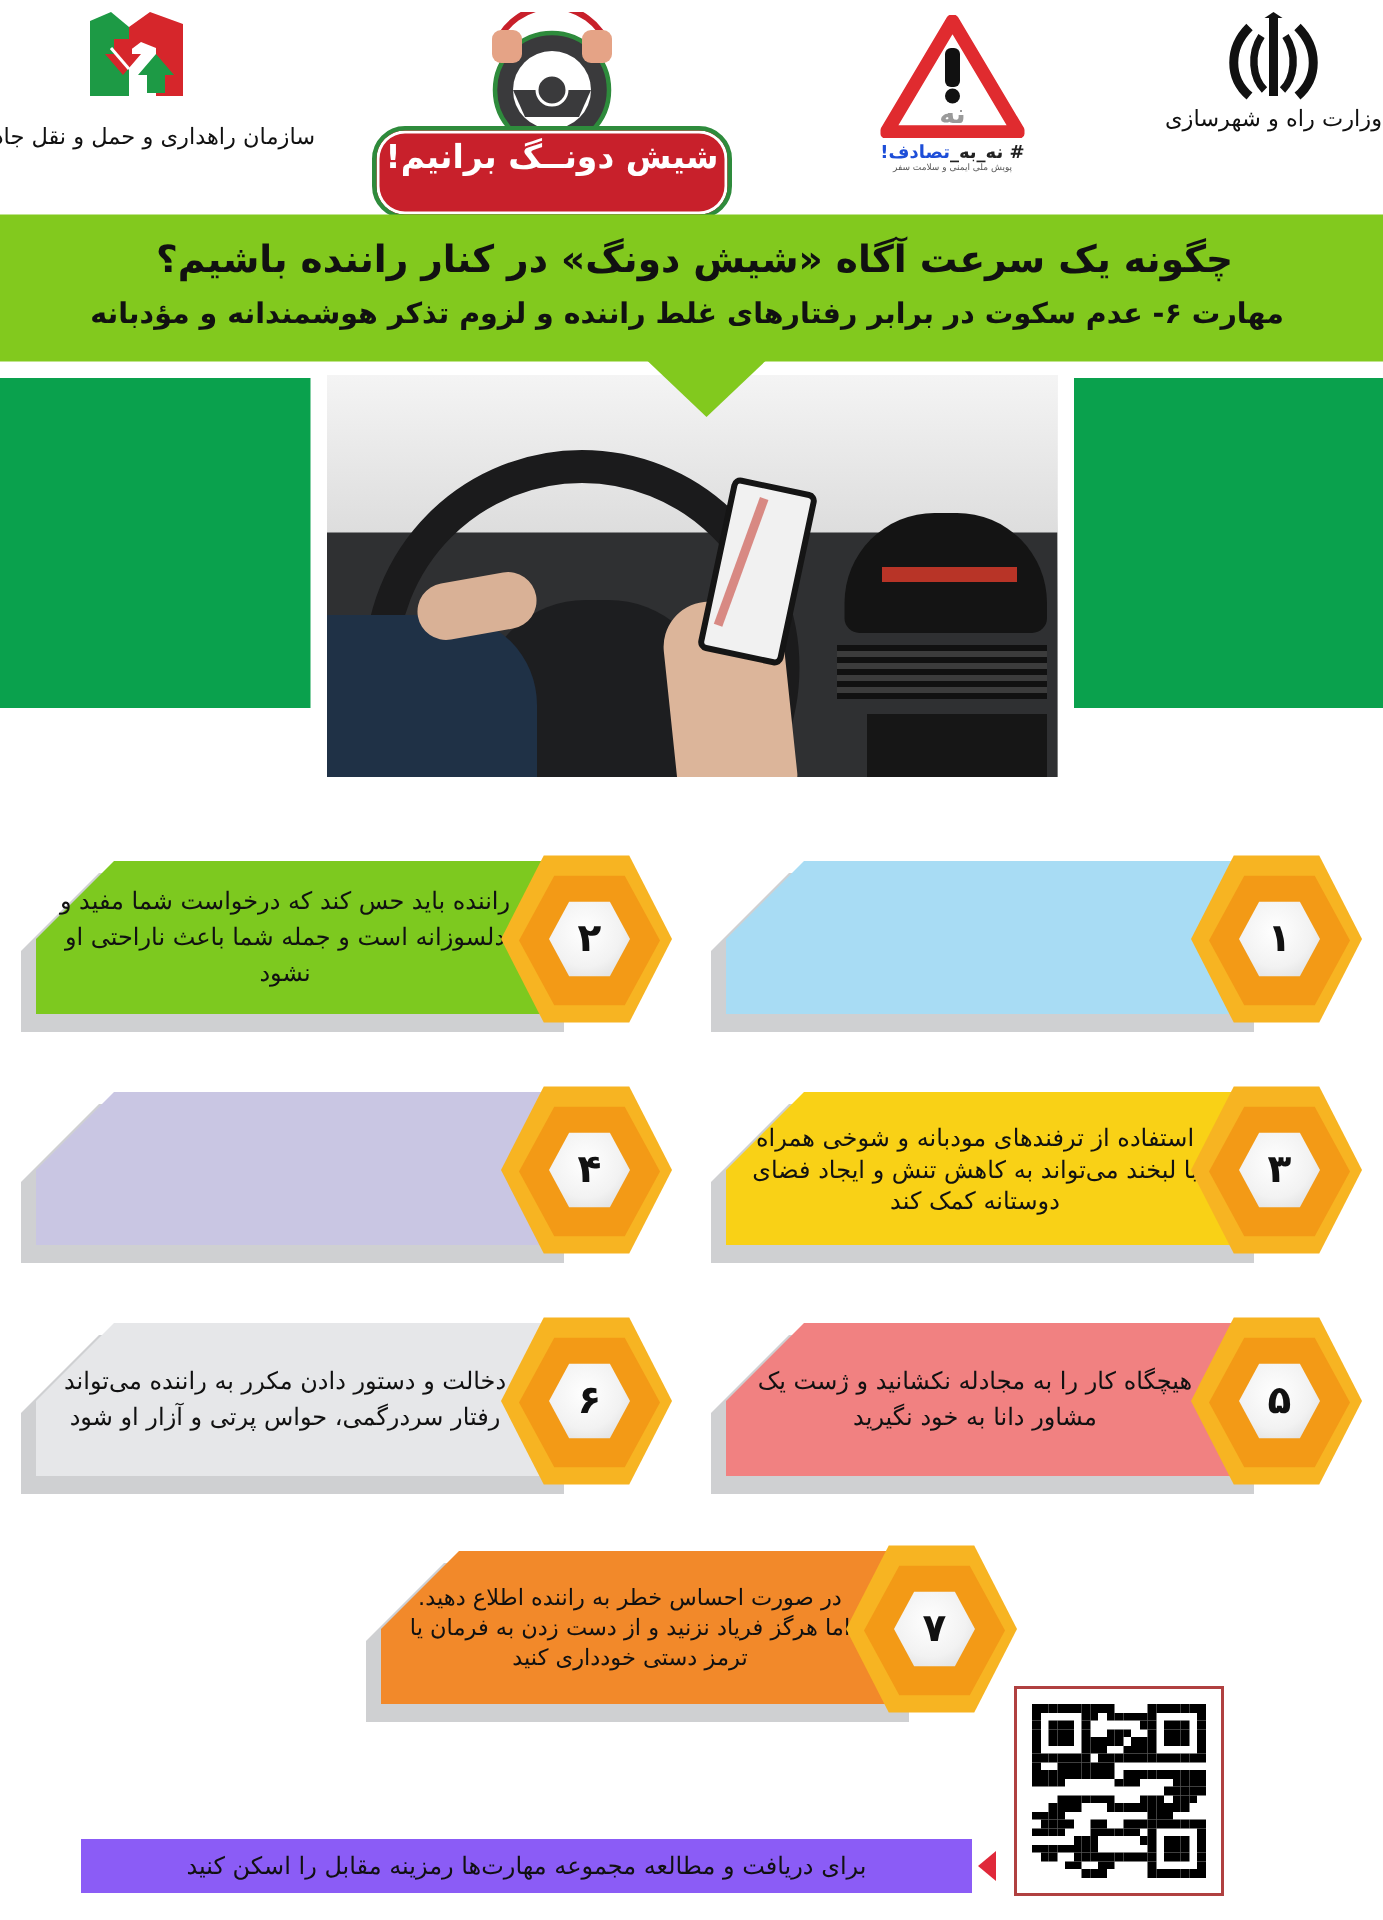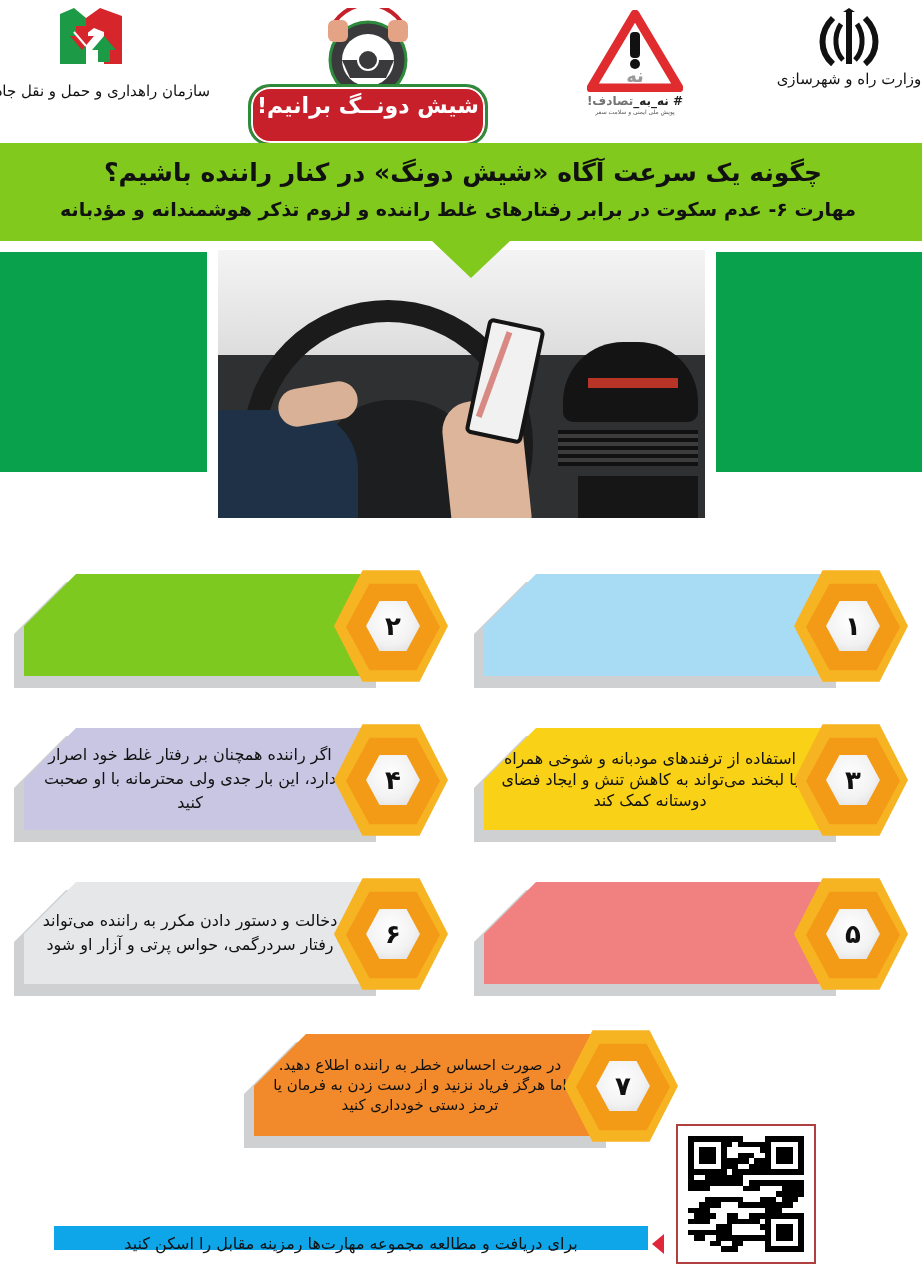--- a/index.html
+++ b/index.html
@@ -9,21 +9,21 @@
   
   .logo { position: absolute; display: flex; flex-direction: column; align-items: center; }
   .logo-text { font-family: "DejaVu Serif", serif; font-size: 15px; color: #111; white-space: nowrap; }
 
   .logo-rmto { left: 16px; top: 6px; width: 150px; }
   .logo-mrud { right: 18px; top: 8px; width: 110px; }
   .logo-nobe { left: 585px; top: 10px; width: 100px; }
   .logo-shish { left: 248px; top: 8px; width: 240px; height: 118px; }
 
   .nobe-hash { font-size: 12px; font-weight: bold; color: #222; white-space: nowrap; margin-top: 2px; }
-  .nobe-hash .red { color: #737373; }
+  .nobe-hash .red { color: #1d4ed8; }
   .nobe-sub { font-size: 6px; color: #555; white-space: nowrap; }
 
   .shish-badge {
     position: absolute; left: 0; top: 76px; width: 240px; height: 62px;
     background: #c8202b; border: 3px solid #2e8b3c; border-radius: 22px;
     box-shadow: inset 0 0 0 2px #fff;
     color: #fff; font-weight: bold; font-size: 22px; text-align: center; line-height: 38px;
     white-space: nowrap;
   }
 
@@ -100,22 +100,22 @@
   .hex-inner {
     position:absolute; left:32px; top:32px; width:54px; height:52px;
     background: radial-gradient(circle at 45% 40%, #ffffff 0%, #f2f2f2 55%, #d6d6d6 100%);
     clip-path: polygon(25% 2%, 75% 2%, 100% 50%, 75% 98%, 25% 98%, 0 50%);
     display:flex; align-items:center; justify-content:center;
     font-size: 26px; font-weight: bold; color: #111;
   }
 
   
   .footer-bar {
-    position: absolute; left: 54px; top: 1226px; width: 594px; height: 24px;
-    background: #0ea5e9; font-size: 16px; line-height: 36px; text-align: center; color:#111;
+    position: absolute; left: 54px; top: 1226px; width: 594px; height: 36px;
+    background: #8b5cf6; font-size: 16px; line-height: 36px; text-align: center; color:#111;
     white-space: nowrap;
   }
   .footer-arrow {
     position:absolute; left: 652px; top: 1234px; width: 0; height: 0;
     border-top: 10px solid transparent; border-bottom: 10px solid transparent;
     border-right: 12px solid #e0283a;
   }
   .qr-frame {
     position: absolute; left: 676px; top: 1124px; width: 140px; height: 140px;
     border: 2px solid #b04040; background: #fff; padding: 10px;
@@ -204,20 +204,21 @@
   <div class="hex-wrap">
     <div class="hex-outer"></div>
       <div class="hex-mid"></div>
     <div class="hex-inner">۱</div>
   </div>
 </div>
 
 <div class="card" style="left:14px; top:574px;">
   <div class="shadow"></div>
   <div class="panel" style="background:#7dc91f;"></div>
+  <div class="text">راننده باید حس کند که درخواست شما مفید و دلسوزانه است و جمله شما باعث ناراحتی او نشود</div>
   <div class="hex-wrap">
     <div class="hex-outer"></div>
       <div class="hex-mid"></div>
     <div class="hex-inner">۲</div>
   </div>
 </div>
 
 <div class="card" style="left:474px; top:728px;">
   <div class="shadow"></div>
   <div class="panel" style="background:#f9d116;"></div>
@@ -225,31 +226,31 @@
   <div class="hex-wrap">
     <div class="hex-outer"></div>
       <div class="hex-mid"></div>
     <div class="hex-inner">۳</div>
   </div>
 </div>
 
 <div class="card" style="left:14px; top:728px;">
   <div class="shadow"></div>
   <div class="panel" style="background:#c9c6e3;"></div>
-  <div class="text">اگر راننده همچنان بر رفتار غلط خود اصرار دارد، این بار جدی ولی محترمانه با او صحبت کنید</div>
   <div class="hex-wrap">
     <div class="hex-outer"></div>
       <div class="hex-mid"></div>
     <div class="hex-inner">۴</div>
   </div>
 </div>
 
 <div class="card" style="left:474px; top:882px;">
   <div class="shadow"></div>
   <div class="panel" style="background:#f18181;"></div>
+  <div class="text">هیچگاه کار را به مجادله نکشانید و ژست یک مشاور دانا به خود نگیرید</div>
   <div class="hex-wrap">
     <div class="hex-outer"></div>
       <div class="hex-mid"></div>
     <div class="hex-inner">۵</div>
   </div>
 </div>
 
 <div class="card" style="left:14px; top:882px;">
   <div class="shadow"></div>
   <div class="panel" style="background:#e6e7e9;"></div>

